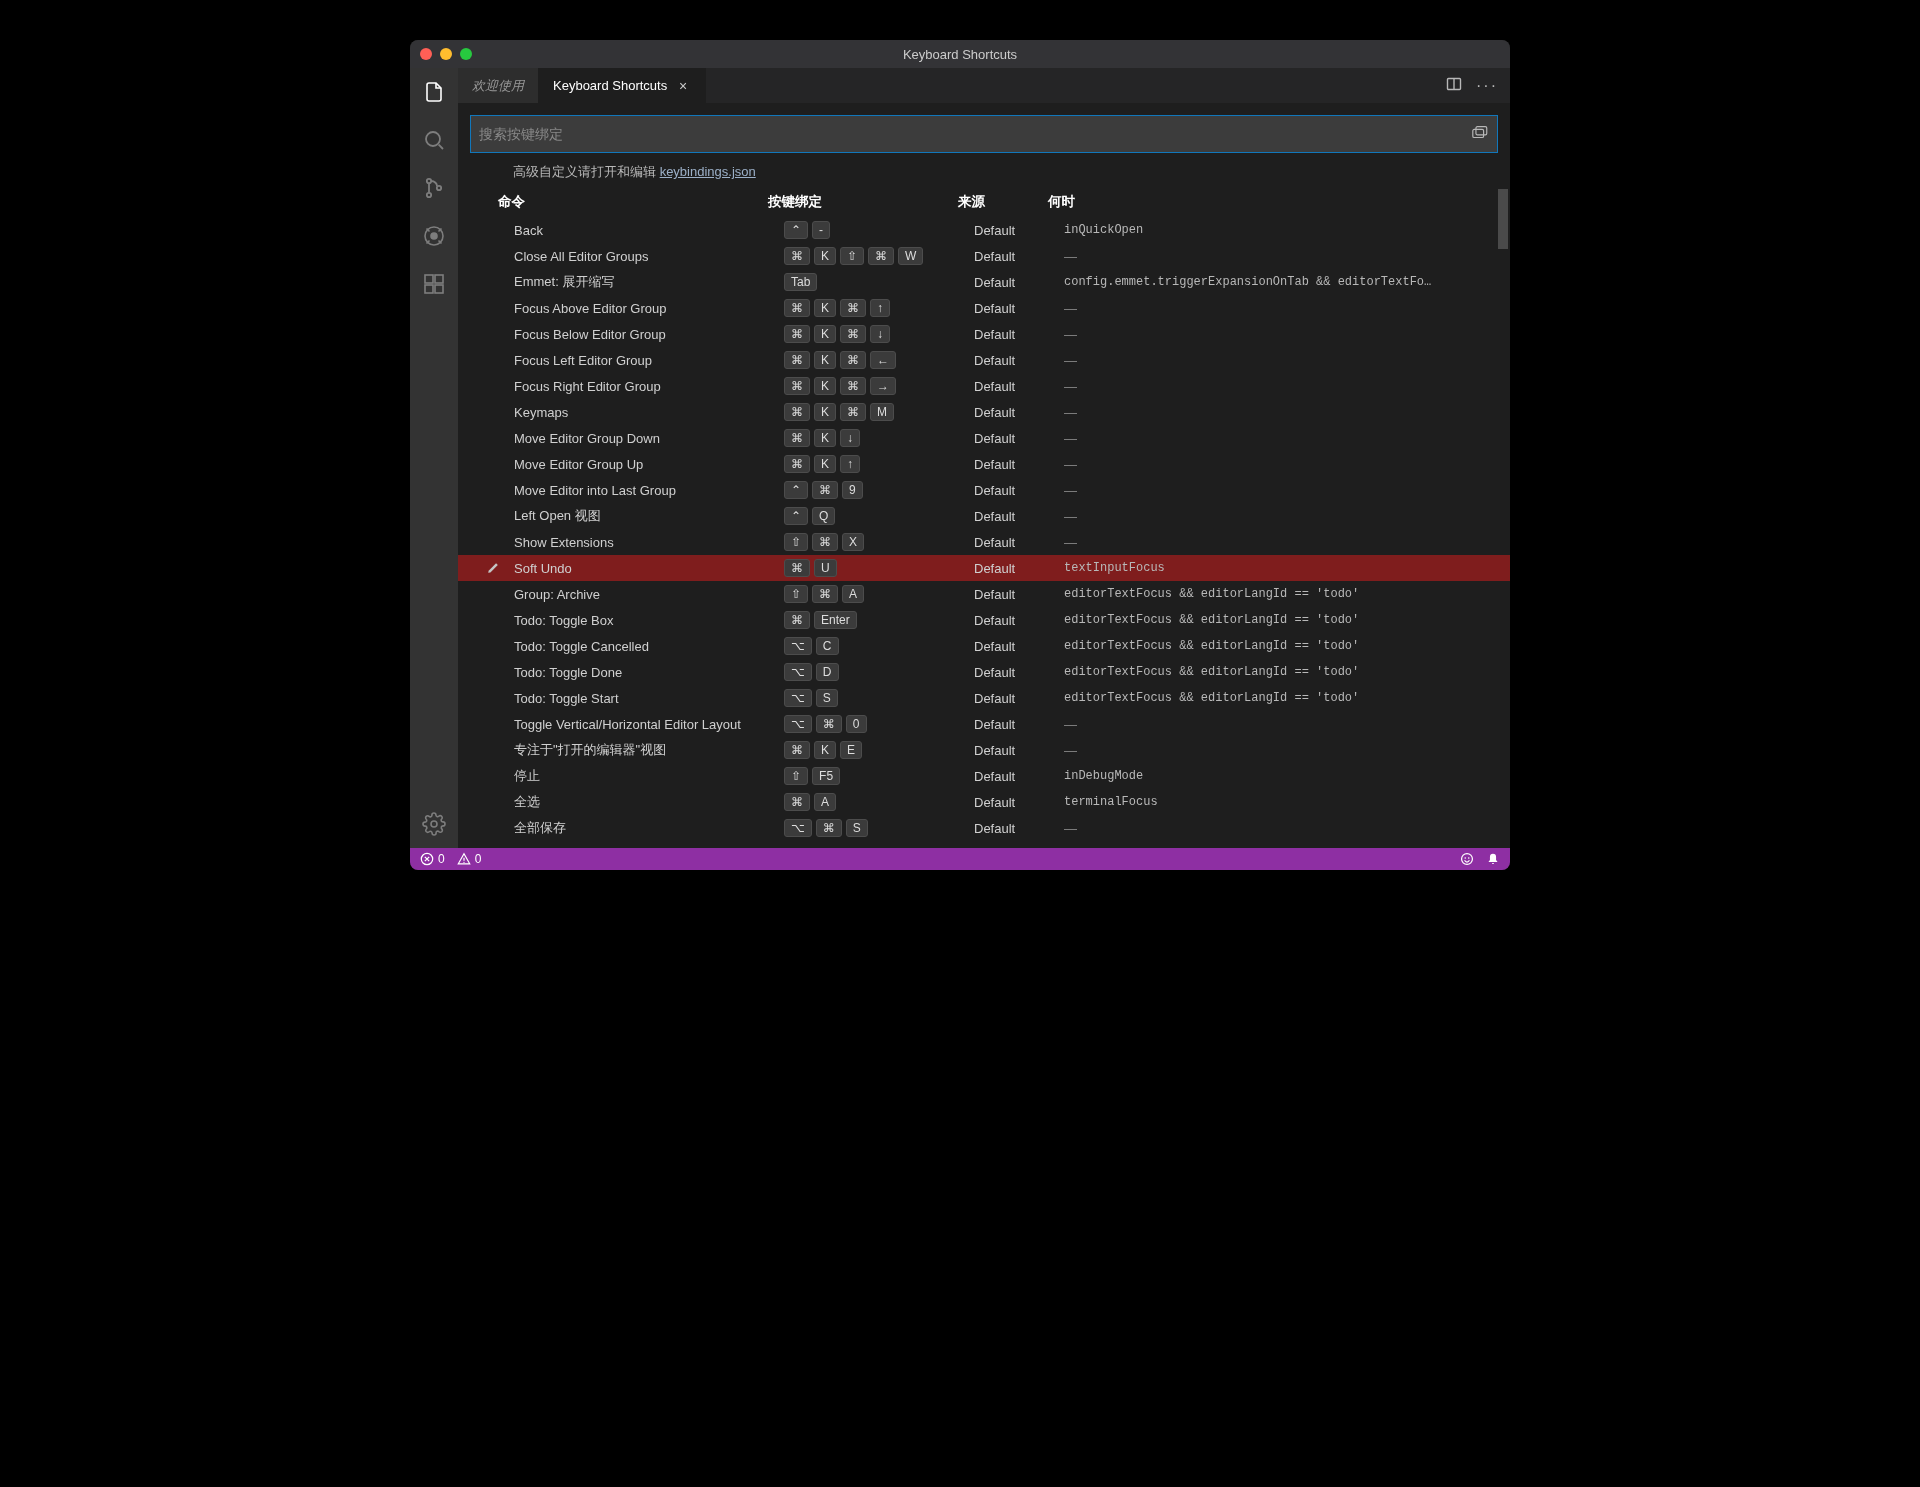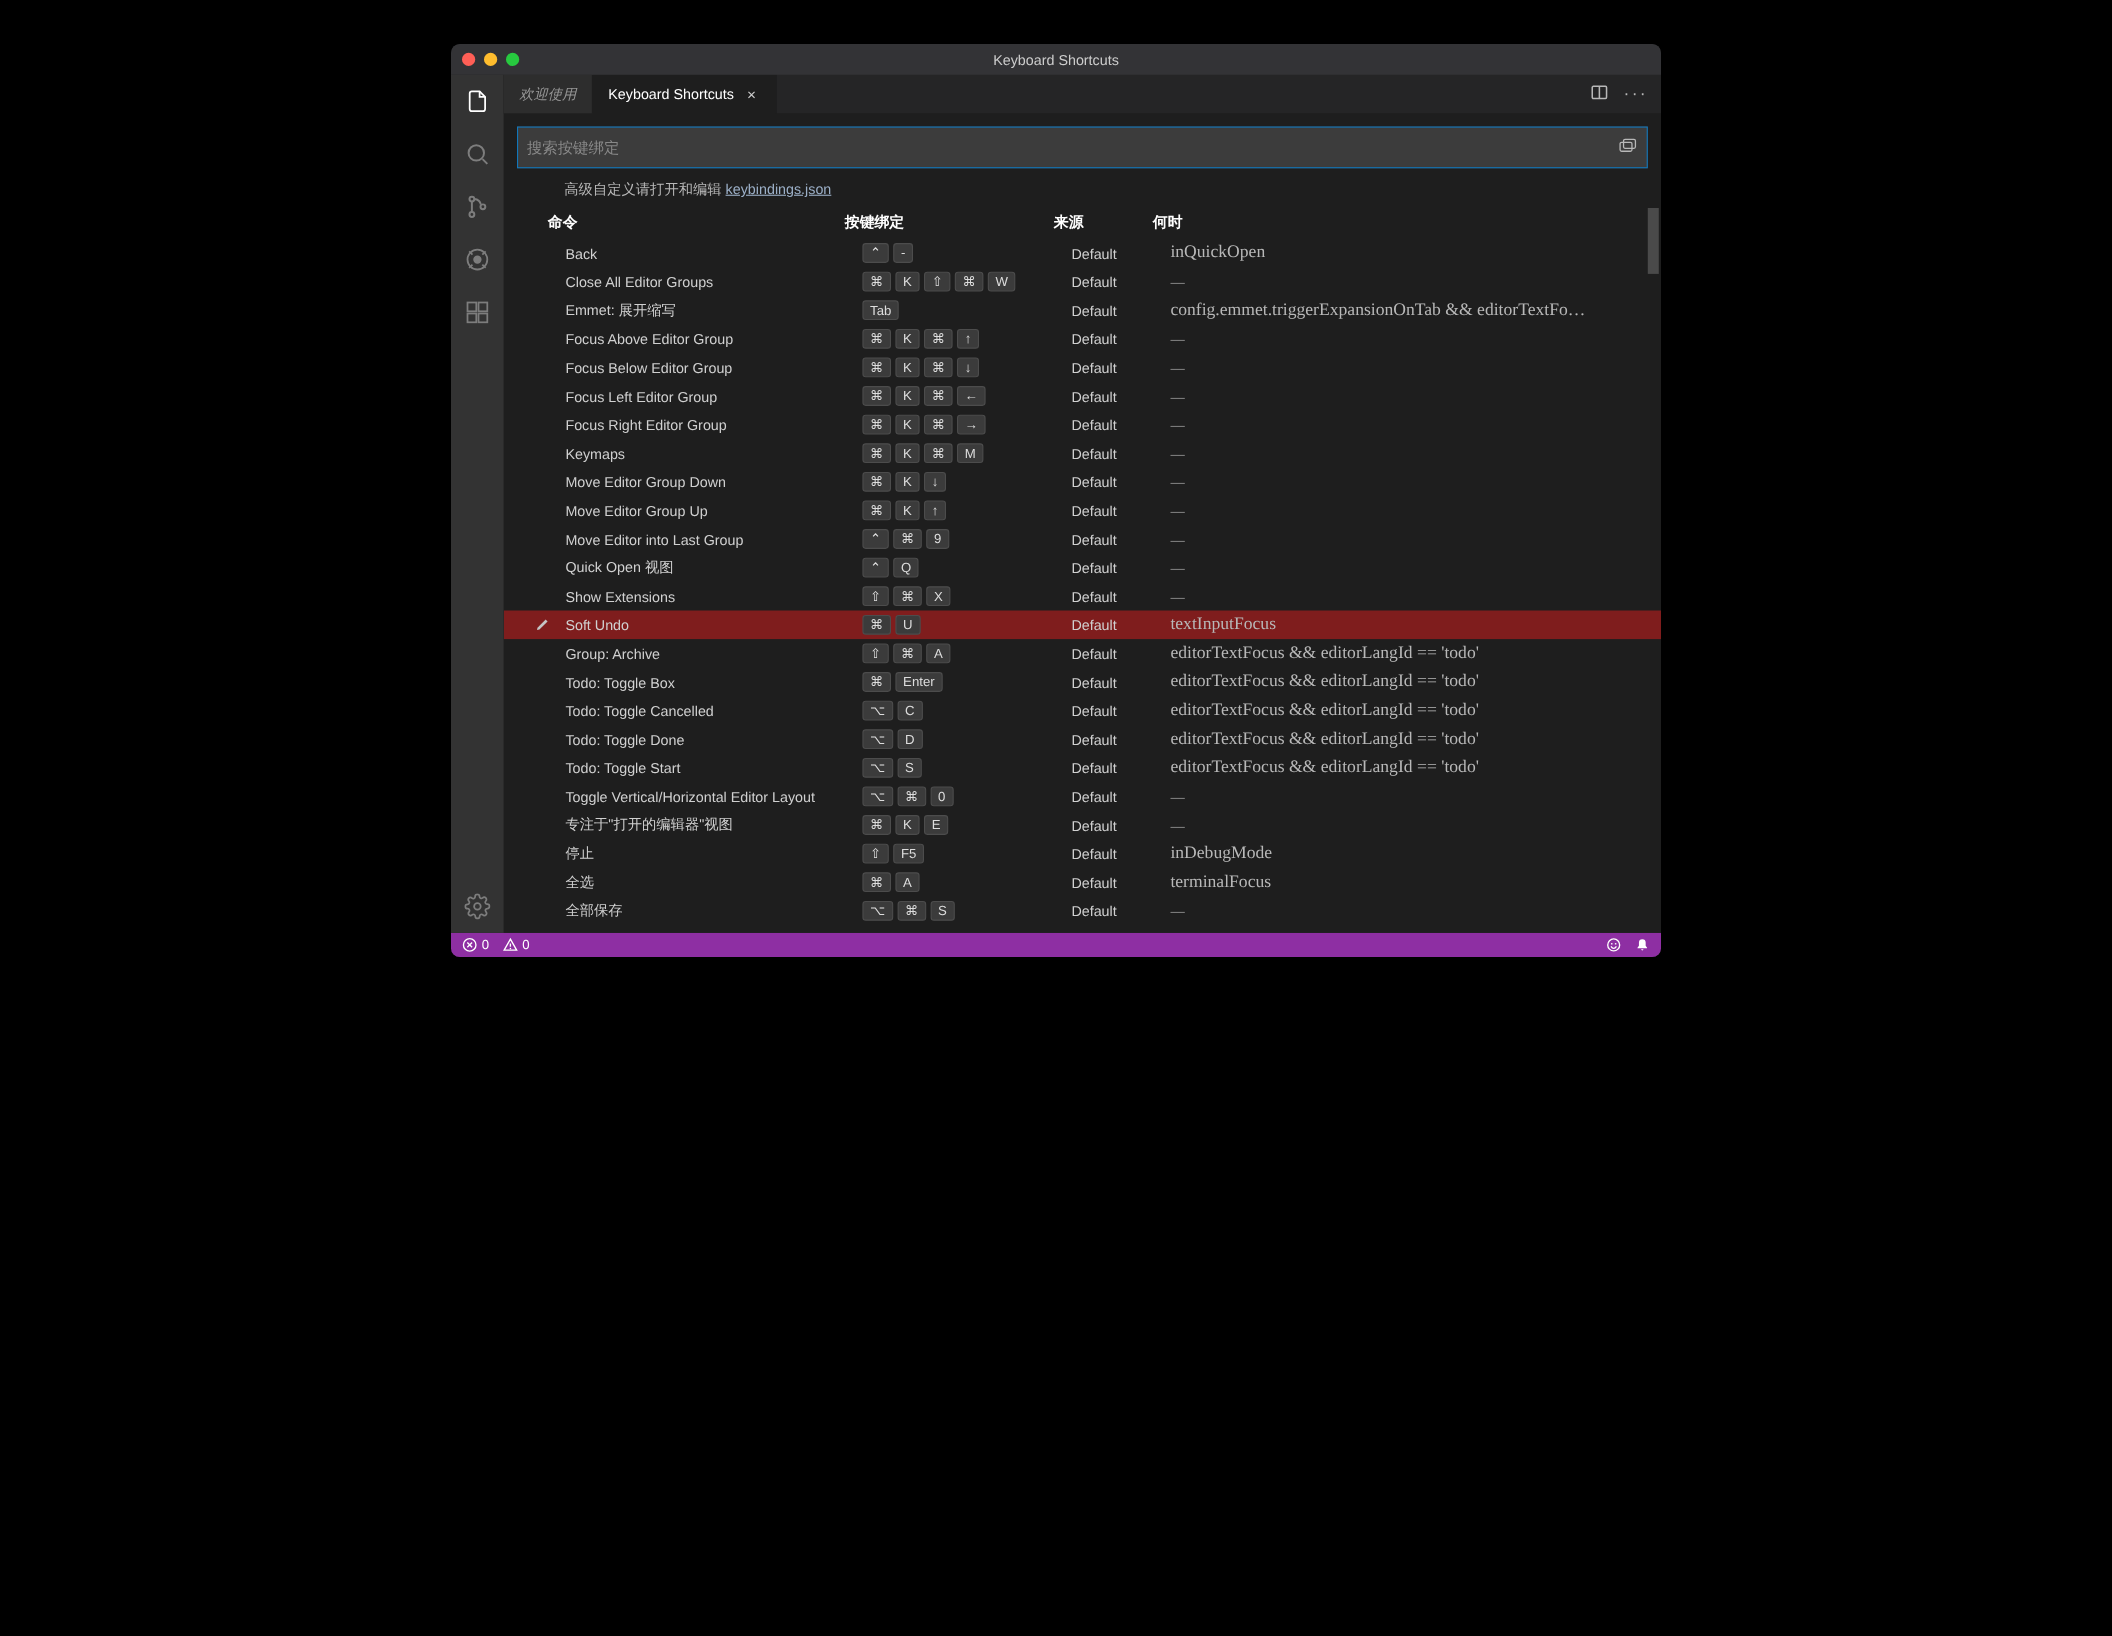--- a/index.html
+++ b/index.html
@@ -158,21 +158,21 @@
   background: #3b3b3b;
   border: 1px solid #4c4c4c;
   border-radius: 3px;
   padding: 1px 6px;
   min-width: 18px;
   text-align: center;
   font-size: 12px;
   color: #ddd;
   font-family: -apple-system, sans-serif;
 }
-.when { font-family: Liberation Serif, serif; color: #b8b8b8; font-size: 16px; }
+.when { font-family: Liberation Mono, monospace; color: #b8b8b8; font-size: 12px; }
 .dash { color: #888; }
 .scrollbar {
   position: absolute; right: 2px; top: 0;
   width: 10px; height: 60px;
   background: #4a4a4a;
   border-radius: 0;
 }
 .statusbar {
   height: 22px;
   background: #8e2fa3;
@@ -414,21 +414,21 @@
                 <div class="keys">
                   <span class="key">⌃</span>
                   <span class="key">⌘</span>
                   <span class="key">9</span>
                 </div>
                 <div>Default</div>
                 <div><span class="dash">—</span></div>
               </div>
               <div class="row">
                 <div class="edit-cell"></div>
-                <div>Quick Open 视图</div>
+                <div>Left Open 视图</div>
                 <div class="keys">
                   <span class="key">⌃</span>
                   <span class="key">Q</span>
                 </div>
                 <div>Default</div>
                 <div><span class="dash">—</span></div>
               </div>
               <div class="row">
                 <div class="edit-cell"></div>
                 <div>Show Extensions</div>

